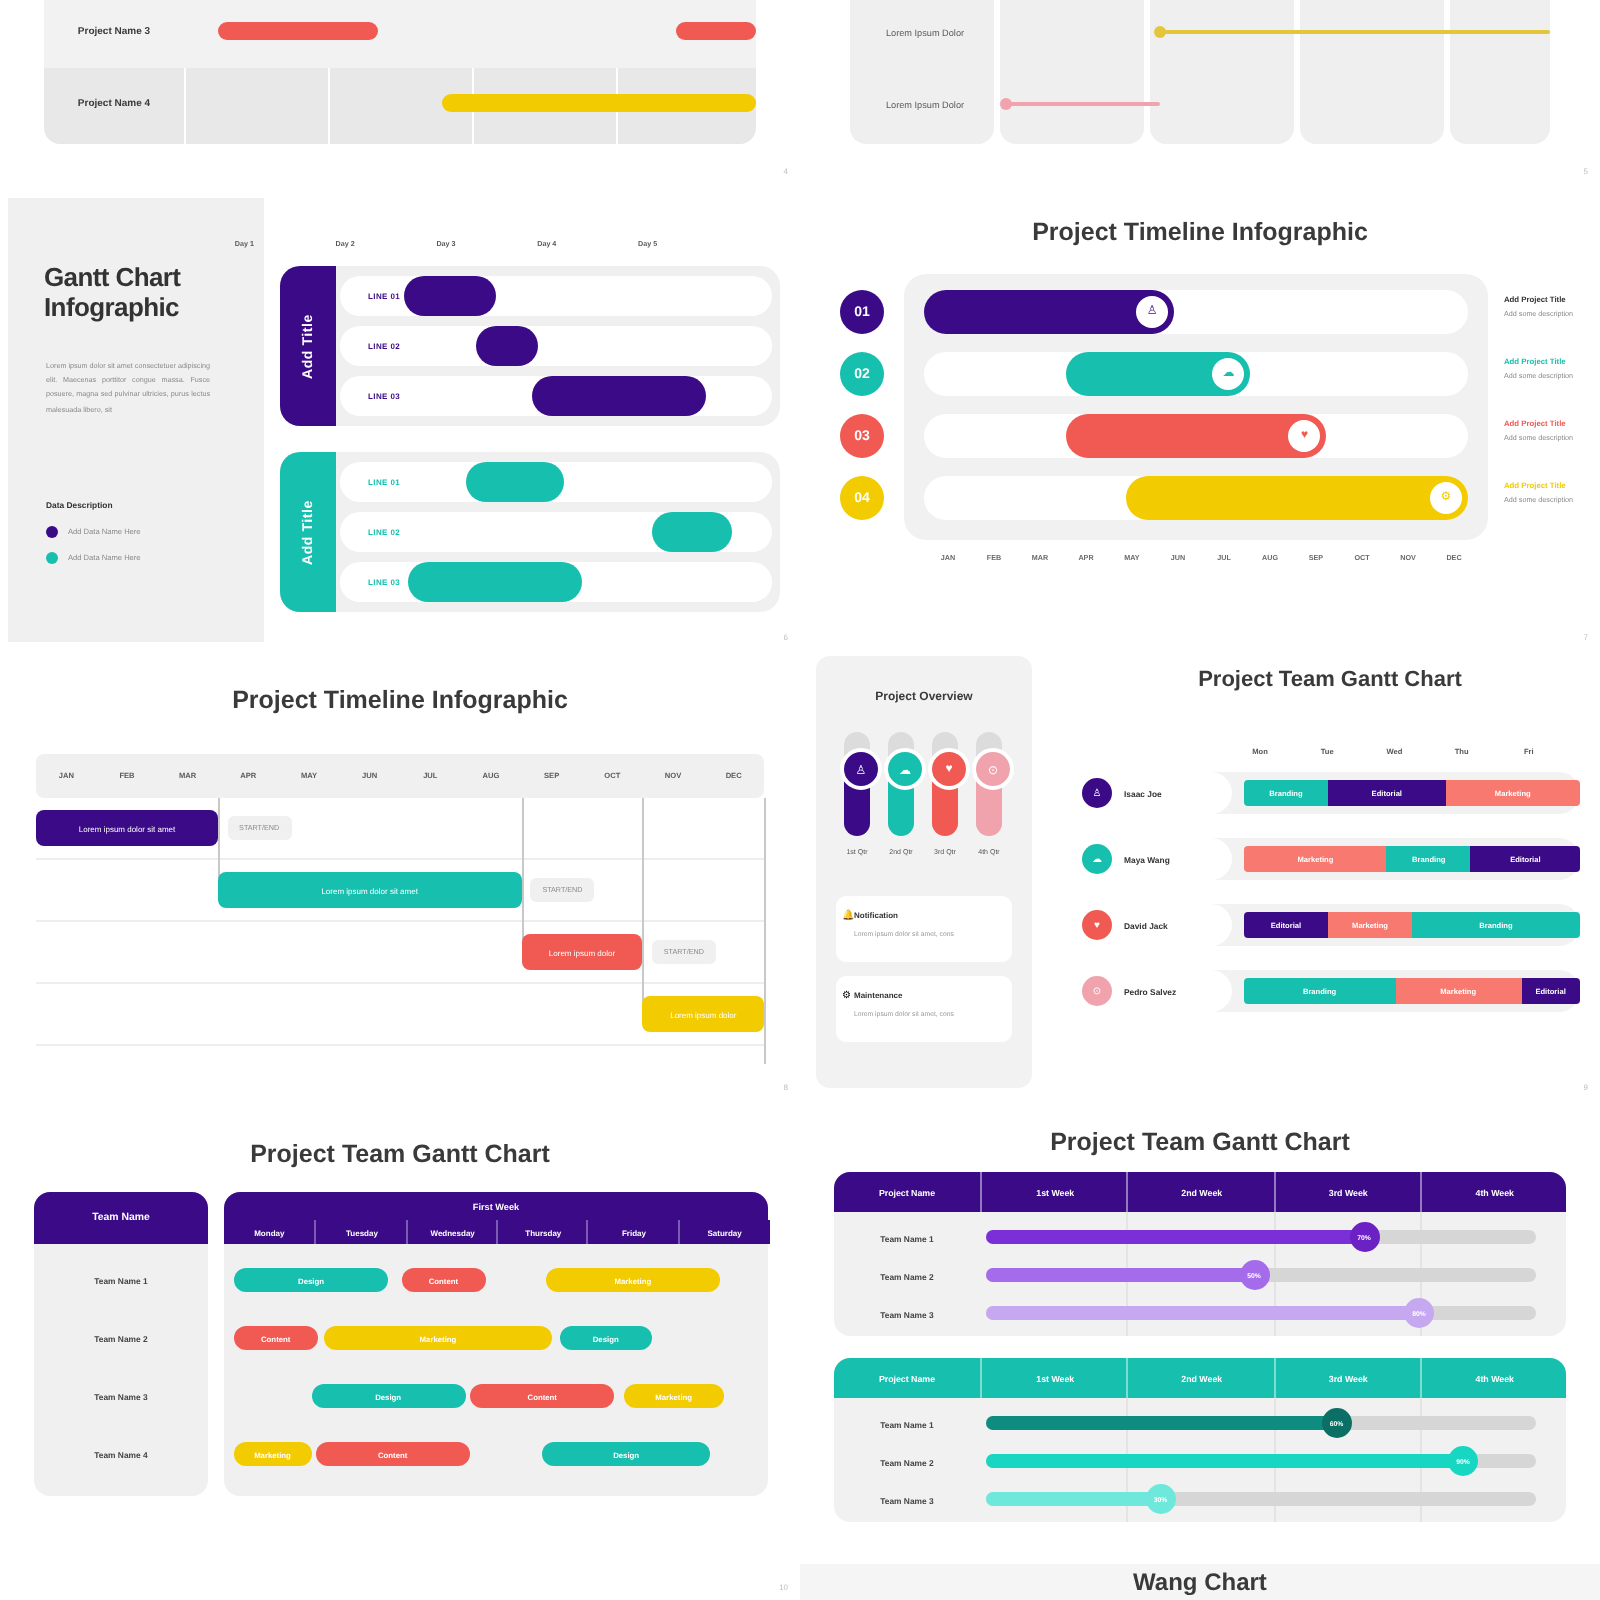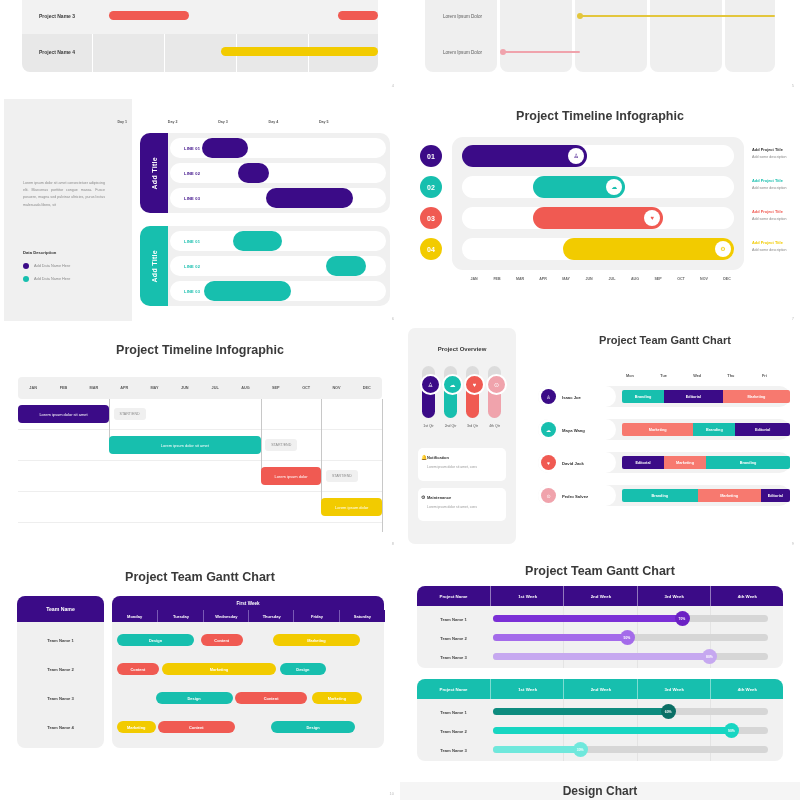--- a/index.html
+++ b/index.html
@@ -188,20 +188,21 @@
         <div class="rlabel">Lorem Ipsum Dolor</div>
         <div class="lin" style="background: rgb(240, 163, 172); left: 77.75px; width: 77px; top: 17px;"></div>
         <div class="dot" style="background: rgb(240, 163, 172); width: 6px; height: 6px; left: 74.75px; top: 15px;"></div>
       </div>
     </div>
   <div class="pnum">5</div>
 </div>
 
 <div class="slide" id="s3">
   <div class="leftpanel"></div>
+  <h1>Gantt Chart Infographic</h1>
   <div class="body">Lorem ipsum dolor sit amet consectetuer adipiscing elit. Maecenas porttitor congue massa. Fusce posuere, magna sed pulvinar ultricies, purus lectus malesuada libero, sit</div>
   <div class="dd">Data Description</div>
   <div id="s3legend">
       <div class="leg" style="top: 168px;">
         <div class="sw" style="background: rgb(59, 11, 135);"></div>
         <span>Add Data Name Here</span>
       </div>
       <div class="leg" style="top: 181px;">
         <div class="sw" style="background: rgb(23, 191, 174);"></div>
         <span>Add Data Name Here</span>
@@ -542,14 +543,14 @@
       <div class="rn" style="top: 188px;">Team Name 3</div>
       <div class="track" style="top: 194px;">
         <div class="pf" style="background: rgb(111, 232, 220); width: 90.75px;"></div>
       </div>
       <div class="badge" style="background: rgb(111, 232, 220); left: 172.75px; top: 190px;">30%</div>
     </div>
   <div class="pnum">11</div>
 </div>
 
 <div class="slide" id="s10">
-  <div class="t title-h">Design Chart</div>
+  <div class="t title-h">Wang Chart</div>
 </div>
 
 </body></html>

